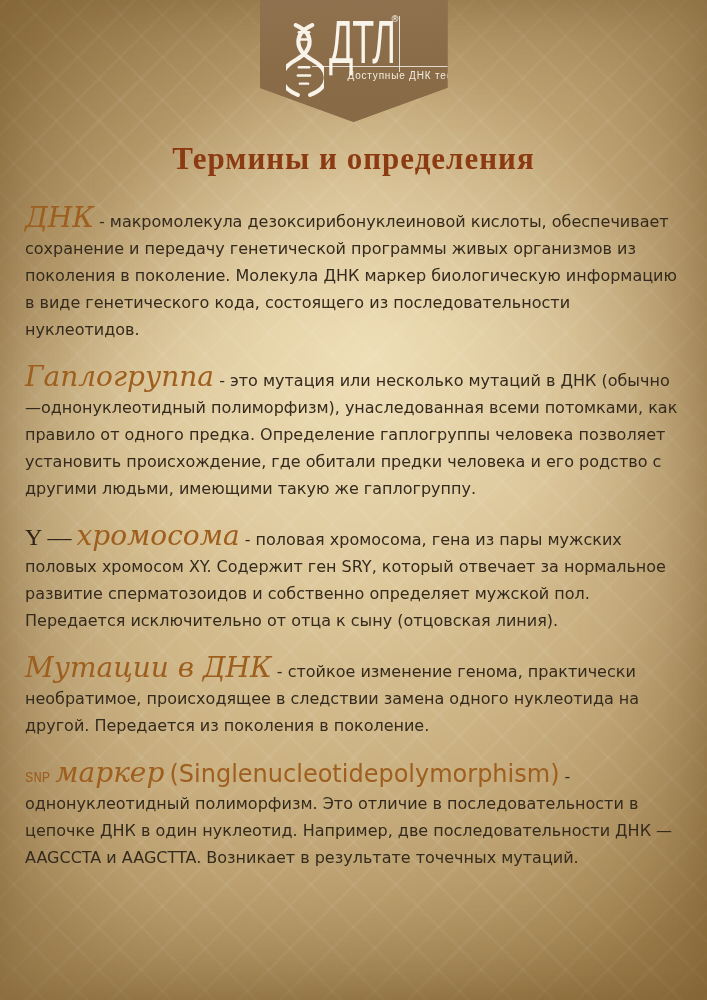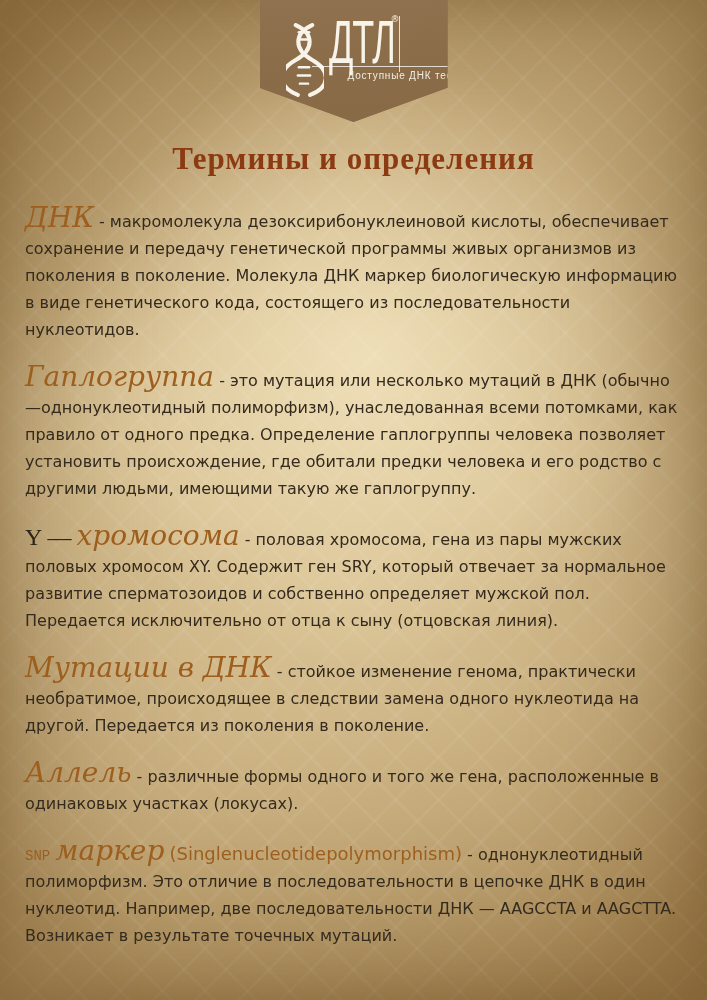--- a/index.html
+++ b/index.html
@@ -45,21 +45,21 @@
     font-weight:bold;font-size:31px;line-height:34px;color:#8c3a12;letter-spacing:1px;}
   .term-block{margin:0 0 20px 0;font-size:16px;line-height:27px;color:#342a1d;
     font-family:"DejaVu Sans",sans-serif;text-align:left;}
   .lead{font-size:16px;color:#342a1d;}
   .lead[data-variant="serif"]{font-family:"Liberation Serif",serif;font-size:24px;
     line-height:1;color:#2e2417;}
   .lead[data-variant="orange"]{font-family:Liberation Mono, monospace;font-size:14px;
     line-height:1;color:#9d5e1e;}
   .script{font-family:"DejaVu Serif",serif;font-style:italic;font-size:28px;
     line-height:1;color:#9d5e1e;}
-  .suffix{font-family:"DejaVu Sans",sans-serif;font-size:18px;line-height:1;color:#9d5e1e;}
+  .suffix{font-family:"DejaVu Sans",sans-serif;font-size:24px;line-height:1;color:#9d5e1e;}
   .sep{color:#342a1d;}
   .lead:empty,.suffix:empty{display:none;}
 </style>
 </head>
 <body>
 
 <div class="page">
   <div class="texture"></div>
 
   <div class="banner">
@@ -105,27 +105,20 @@
         <span class="def">половая хромосома, гена из пары мужских половых хромосом XY. Содержит ген SRY, который отвечает за нормальное развитие сперматозоидов и собственно определяет мужской пол. Передается исключительно от отца к сыну (отцовская линия).</span>
       </p>
       <p class="term-block">
         
         <span class="script">Мутации в ДНК</span>
         
         <span class="sep">-</span>
         <span class="def">стойкое изменение генома, практически необратимое, происходящее в следствии замена одного нуклеотида на другой. Передается из поколения в поколение.</span>
       </p>
       <p class="term-block">
-        
-        <span class="script">Аллель</span>
-        
-        <span class="sep">-</span>
-        <span class="def">различные формы одного и того же гена, расположенные в одинаковых участках (локусах).</span>
-      </p>
-      <p class="term-block">
         <span class="lead" data-variant="orange">SNP</span>
         <span class="script">маркер</span>
         <span class="suffix">(Singlenucleotidepolymorphism)</span>
         <span class="sep">-</span>
         <span class="def">однонуклеотидный полиморфизм. Это отличие в последовательности в цепочке ДНК в один нуклеотид. Например, две последовательности ДНК — AAGCCTA и AAGCTTA. Возникает в результате точечных мутаций.</span>
       </p>
     </div>
 
   </div>
 

